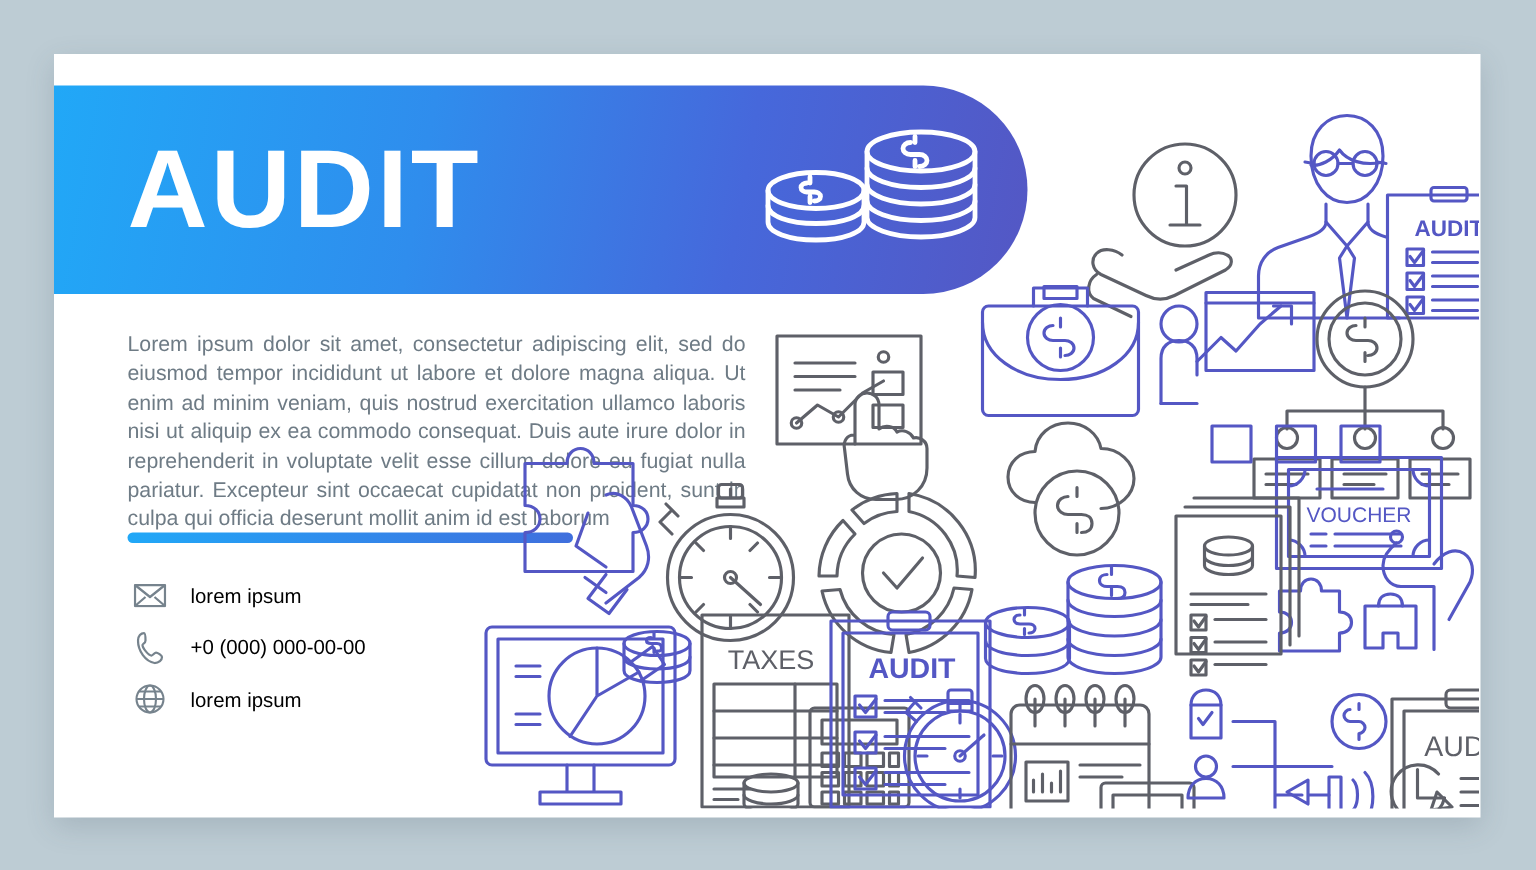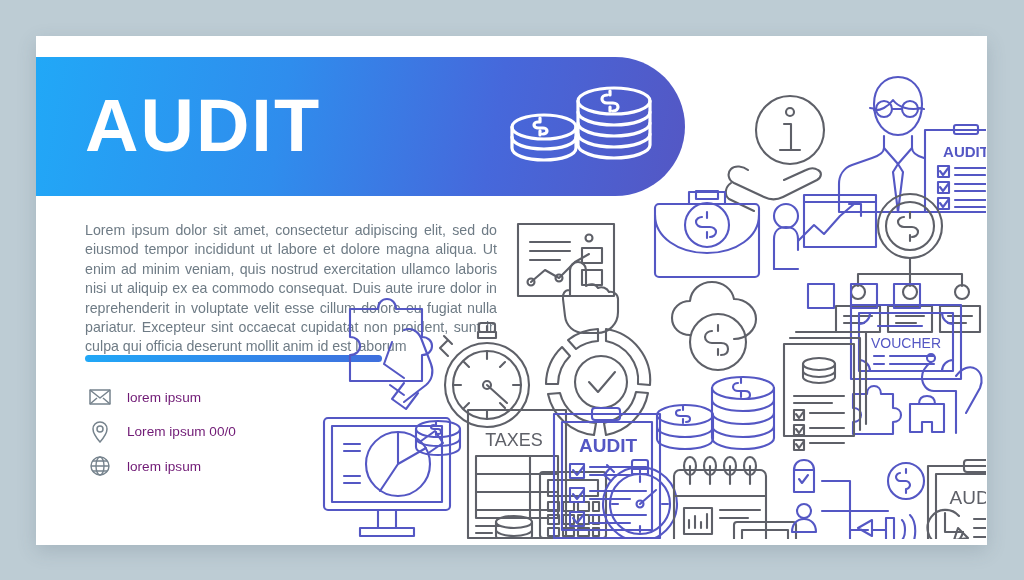--- a/index.html
+++ b/index.html
@@ -33,21 +33,21 @@
     position:absolute;left:85px;top:221px;width:412px;
     font-size:14.2px;line-height:19.4px;color:#6e7b85;text-align:justify;
   }
   .divider{
     position:absolute;left:85px;top:355px;width:297px;height:7px;border-radius:4px;
     background:linear-gradient(90deg,#21a8f7 0%,#2f8ded 45%,#3f6fdd 100%);
   }
   .contacts{position:absolute;left:83px;top:380px;width:330px;}
   .contact-row{display:flex;align-items:center;height:34.5px;}
   .contact-ico{width:34px;height:30px;flex:0 0 34px;display:flex;align-items:center;justify-content:center;color:#76838d;}
-  .contact-txt{font-size:13.6px;color:#701a75;padding-left:10px;}
+  .contact-txt{font-size:13.6px;color:#000000;padding-left:10px;}
 
   
   .illus{position:absolute;left:318px;top:52px;width:668px;height:487px;}
   .illus svg{display:block;width:100%;height:100%;}
 </style>
 </head>
 <body>
 
 <div class="stage">
 
@@ -81,30 +81,29 @@
     <div class="contact-row">
       <span class="contact-ico">
         <svg width="22" height="16" viewBox="0 0 22 16" fill="none" stroke="#76838d" stroke-width="1.5" stroke-linejoin="round">
           <rect x="1" y="1" width="20" height="14"></rect>
             <path d="M1 1l10 8 10-8M1 15l7-6M21 15l-7-6"></path>
         </svg>
       </span>
       <span class="contact-txt">lorem ipsum</span>
     </div>
 
-
     <div class="contact-row">
       <span class="contact-ico">
-        <svg width="18" height="22" viewBox="0 0 18 22" fill="none" stroke="#76838d" stroke-width="1.5">
-          <path d="M9 1C5 1 2 4 2 8c0 5 7 13 7 13s7-8 7-13c0-4-3-7-7-7z"></path>
-            <circle cx="9" cy="8" r="3"></circle>
+        <svg width="18" height="22" viewBox="0 0 18 22" fill="none" stroke="#76838d" stroke-width="1.5" stroke-linecap="round" stroke-linejoin="round">
+          <path d="M5 1C3 1 1 3 1 6c0 7 5 14 11 15 3 0 5-2 5-4 0-1-3-3-4-3s-2 2-3 2c-2 0-6-5-6-7 0-1 2-1 2-3S6 1 5 1z"></path>
         </svg>
       </span>
-      <span class="contact-txt">Lorem ipsum 00/0</span>
+      <span class="contact-txt">+0 (000) 000-00-00</span>
     </div>
+
 
     <div class="contact-row">
       <span class="contact-ico">
         <svg width="20" height="20" viewBox="0 0 20 20" fill="none" stroke="#76838d" stroke-width="1.4">
           <circle cx="10" cy="10" r="9"></circle>
             <ellipse cx="10" cy="10" rx="4" ry="9"></ellipse>
             <path d="M1 10h18M2.6 5h14.8M2.6 15h14.8"></path>
         </svg>
       </span>
       <span class="contact-txt">lorem ipsum</span>

